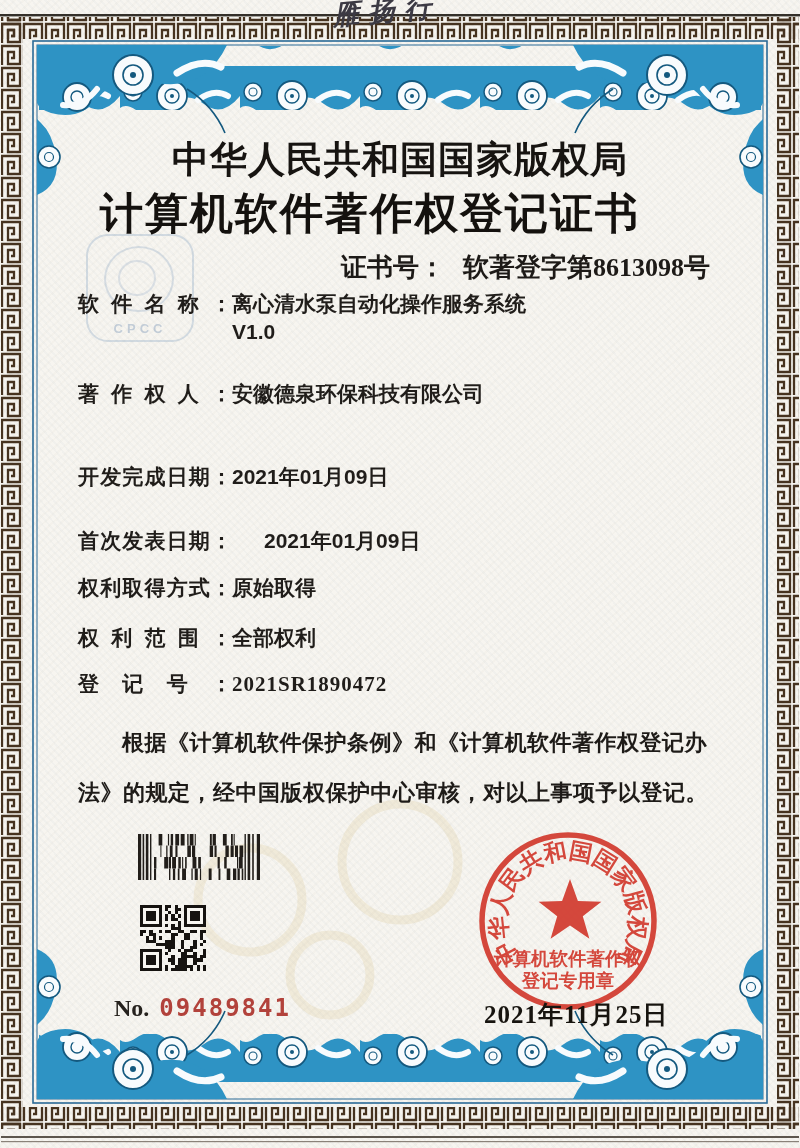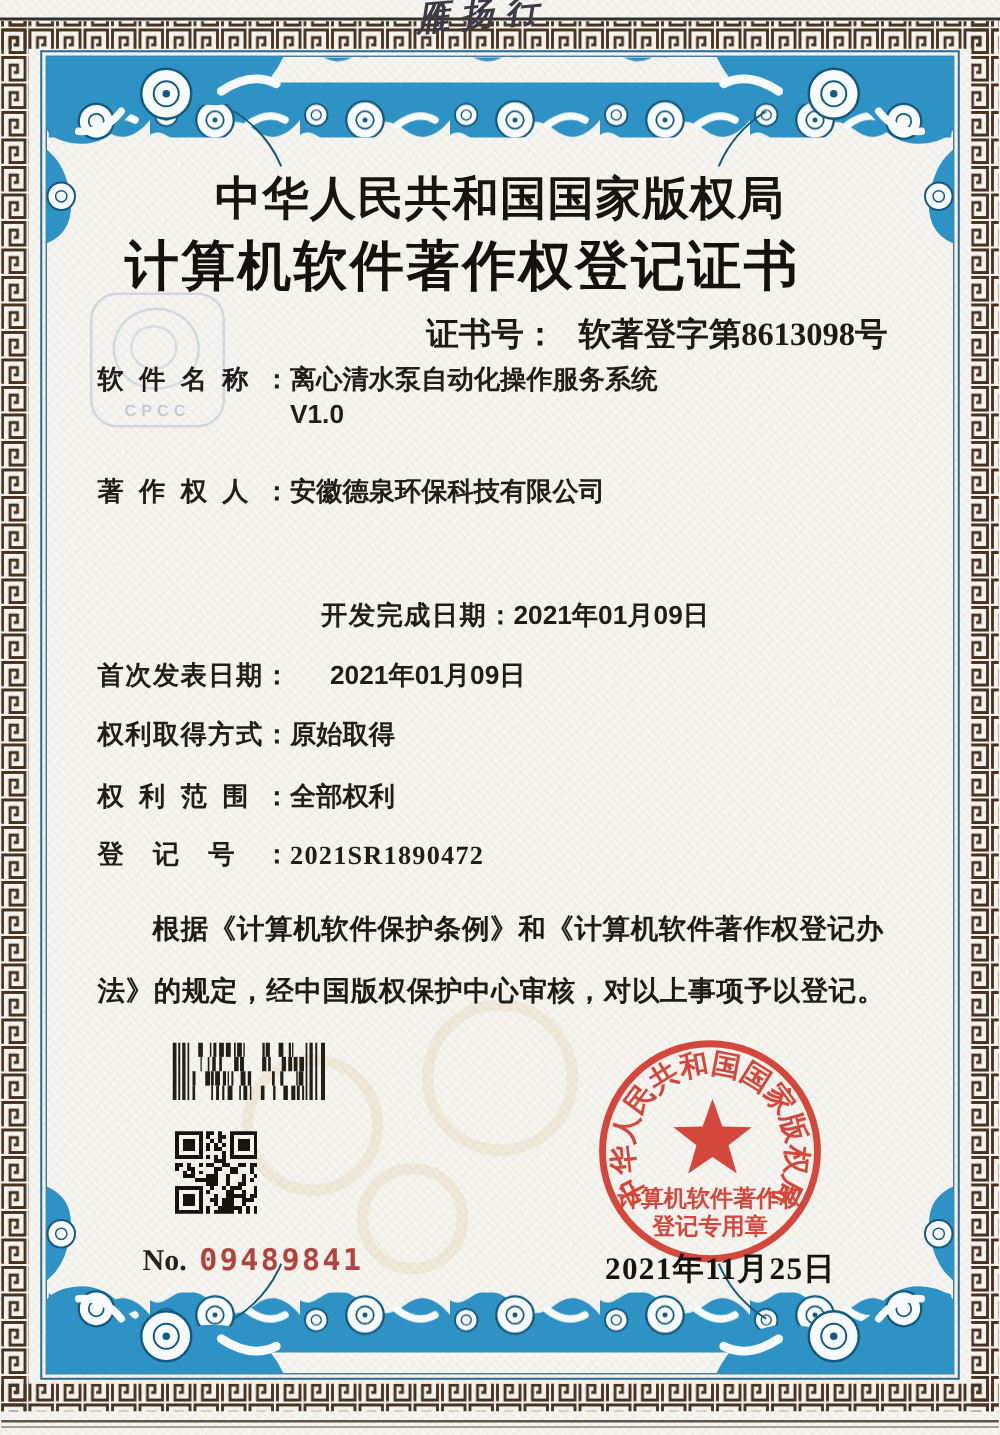--- a/index.html
+++ b/index.html
@@ -11,21 +11,21 @@
       #f7f5f0;
     font-family:"Liberation Sans","DejaVu Sans",sans-serif;color:#201d1a;
   }
   .frame{position:absolute;left:0;top:0;pointer-events:none;}
   .handwriting{
     position:absolute;left:332px;top:-7px;font-size:27px;font-style:italic;font-weight:600;
     color:#3c3a44;letter-spacing:9px;transform:rotate(-5deg);
     font-family:"DejaVu Serif","Liberation Serif",serif;
   }
   .cpcc-mark{
-    position:absolute;left:72px;top:234px;width:104px;height:104px;border-radius:22px;
+    position:absolute;left:86px;top:234px;width:104px;height:104px;border-radius:22px;
     border:2.5px solid rgba(145,170,198,.45);opacity:.8;
   }
   .cpcc-mark .ring{
     position:absolute;left:16px;top:10px;width:66px;height:62px;border-radius:50%;
     border:2px solid rgba(145,170,198,.4);
   }
   .cpcc-mark .ring2{
     position:absolute;left:30px;top:24px;width:34px;height:32px;border-radius:50%;
     border:2px solid rgba(145,170,198,.35);
   }
@@ -44,21 +44,21 @@
     letter-spacing:2px;color:#14110e;line-height:1.1;
   }
   .certno{
     position:absolute;right:90px;top:250px;font-size:26px;font-weight:700;color:#1d1a17;
     font-family:"Liberation Serif","DejaVu Serif",serif;
   }
   .certno .gap{display:inline-block;width:18px;}
   .field-row{position:absolute;left:78px;width:668px;display:flex;font-size:21px;font-weight:700;color:#201d1a;line-height:28px;}
   .field-row .lab{width:154px;flex:none;text-align:justify;text-align-last:justify;-moz-text-align-last:justify;}
   .field-row .val{}
-  .row-1{top:290px;} .row-2{top:380px;} .row-3{top:479px;justify-content:center;} .row-4{top:527px;gap:32px;}
+  .row-1{top:290px;} .row-2{top:380px;} .row-3{top:463px;} .row-4{top:527px;gap:32px;}
   .row-5{top:574px;} .row-6{top:624px;} .row-7{top:670px;}
   .row-7 .val{font-family:"Liberation Serif","DejaVu Serif",serif;letter-spacing:1px;}
   .statement{
     position:absolute;left:78px;top:718px;width:662px;margin:0;font-size:22px;font-weight:600;
     line-height:50px;text-indent:2em;color:#1e1b18;letter-spacing:.5px;
     font-family:"Liberation Serif","DejaVu Serif",serif;
   }
   .barcode{position:absolute;left:138px;top:834px;}
   .qrcode{position:absolute;left:140px;top:905px;}
   .serial{position:absolute;left:114px;top:994px;font-size:24px;}

